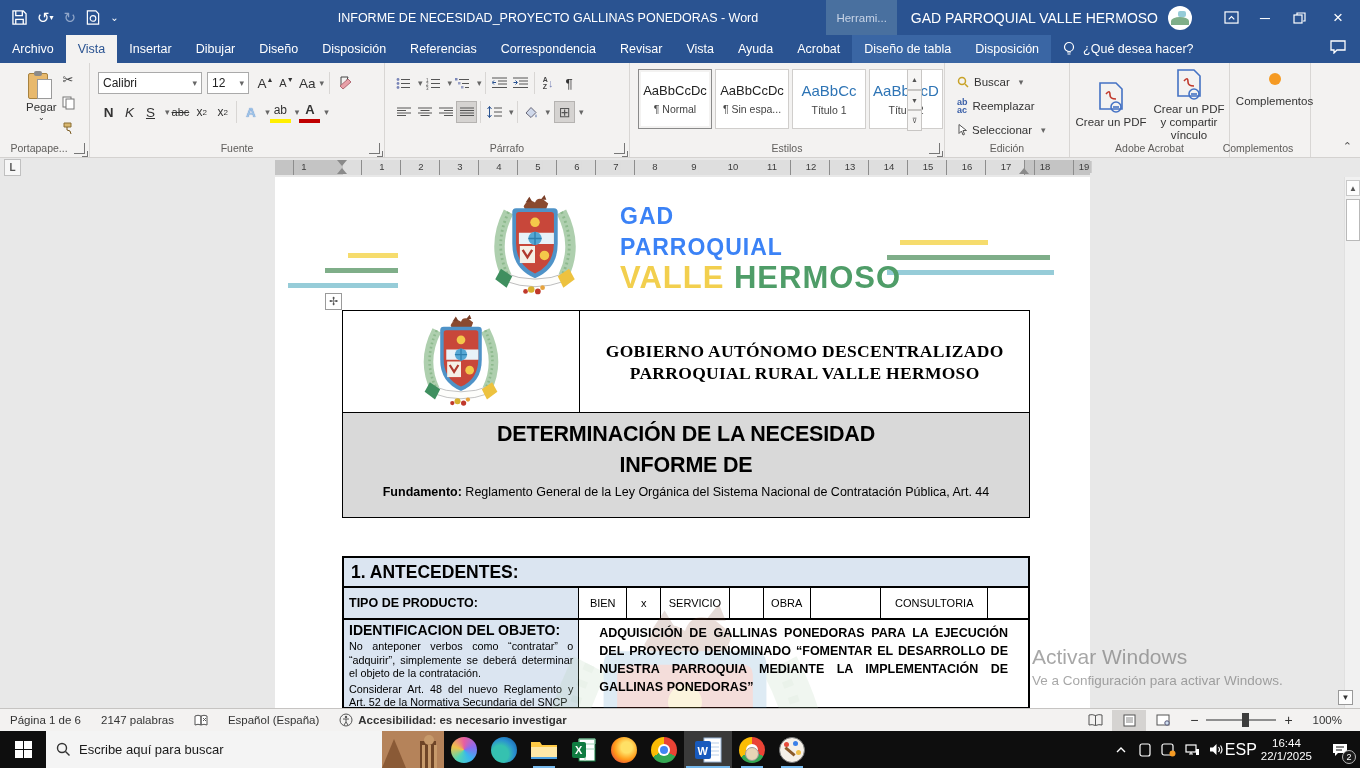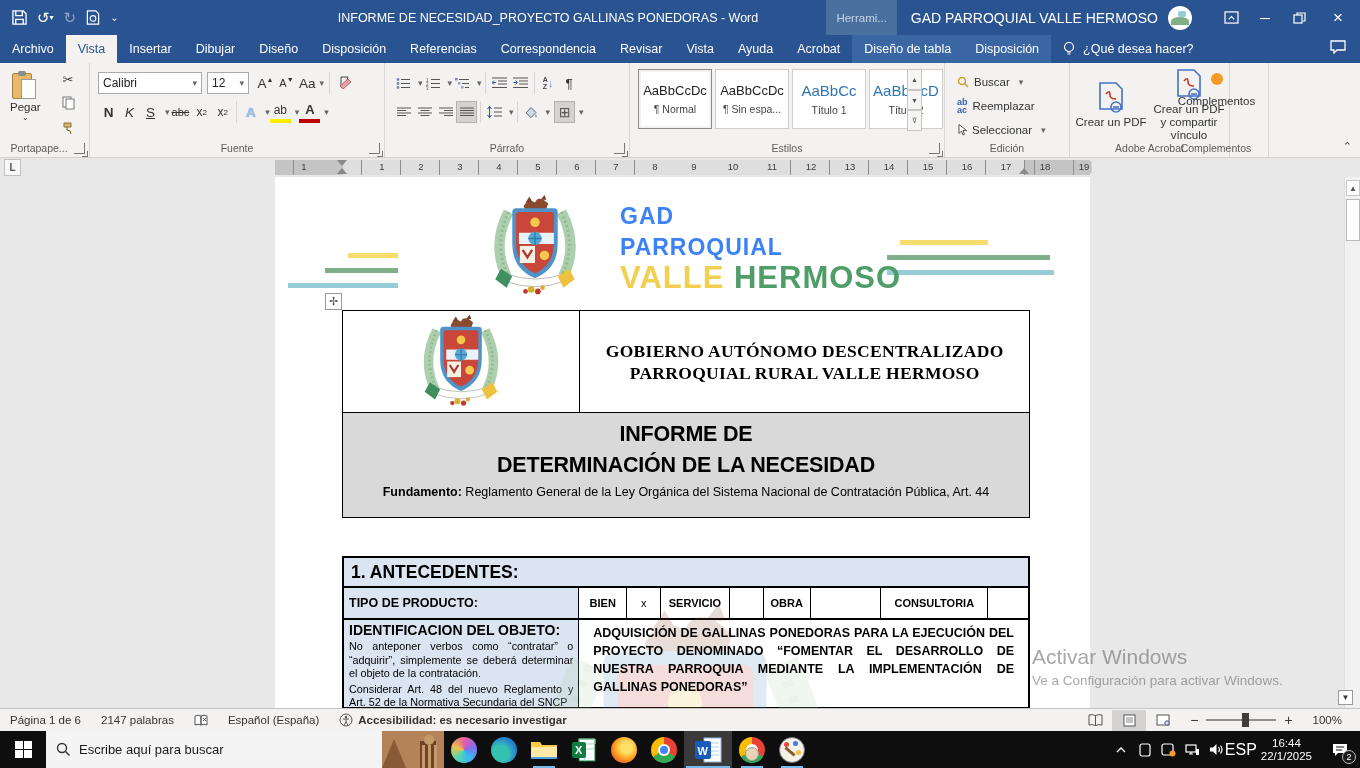--- a/index.html
+++ b/index.html
@@ -27,21 +27,21 @@
   .ctxwrap { display:flex; background:#3a66a4; }
   .helpzone { display:flex; align-items:center; gap:8px; padding:0 12px; }
   .comment-ic { position:absolute; right:14px; top:40px; }
 
   
   .ribbon { position:absolute; left:0; top:63px; width:1360px; height:95px; background:#f3f2f1; border-bottom:1px solid #d4d2d0; }
   .grp { position:absolute; top:0; height:94px; border-right:1px solid #d8d6d4; }
   .grplabel { position:absolute; bottom:3px; width:100%; text-align:center; font-size:10.5px; color:#5f5d5b; }
   .launcher { position:absolute; bottom:3px; right:4px; width:11px; height:11px; border-left:1px solid #777; border-bottom:1px solid #777; transform:rotate(270deg); }
   .launcher:after{content:""; position:absolute; left:-4px; bottom:-4px; width:5px; height:5px; border-left:1px solid #777; border-bottom:1px solid #777;}
-  .bigbtn { display:flex; flex-direction:column; align-items:center; font-size:11.5px; color:#333; }
+  .bigbtn { display:flex; flex-direction:column; align-items:center; font-size:11.5px; color:#333;margin-left:16px; }
   .clip-ic { width:26px; height:30px; position:relative; }
   .clip-ic .board { position:absolute; left:0; top:2px; width:20px; height:26px; background:#e8b96d; border:1px solid #a7823f; border-radius:2px; }
   .clip-ic .clamp { position:absolute; left:6px; top:0; width:8px; height:5px; background:#8a8a8a; border-radius:2px; }
   .clip-ic .page { position:absolute; left:9px; top:8px; width:15px; height:20px; background:#fff; border:1px solid #9a9a9a; }
   .smallic { width:20px; height:20px; display:flex; align-items:center; justify-content:center; font-size:13px; color:#444; }
   .fr { display:flex; align-items:center; }
   .combo { background:#fff; border:1px solid #aaa; height:22px; display:flex; align-items:center; font-size:12px; color:#222; padding:0 4px; justify-content:space-between; }
   .ca { color:#666; font-size:9px; margin-left:4px; }
   .fbtn { height:22px; min-width:21px; display:flex; align-items:center; justify-content:center; font-size:13.5px; color:#333; padding:0 2px; }
   .fbtn.sel { background:#d5d3d1; border:1px solid #b5b3b1; }
@@ -94,26 +94,26 @@
   .dtable { position:absolute; left:67px; width:688px; border:1px solid #000; }
   .row1 { top:133px; height:103px; display:flex; }
   .row1 .c1 { width:238px; border-right:1px solid #000; display:flex; align-items:center; justify-content:center; }
   .row1 .c2 { width:450px; display:flex; flex-direction:column; align-items:center; justify-content:center; font-family:"Liberation Serif","DejaVu Serif",serif; font-weight:bold; font-size:17.5px; line-height:22px; text-align:center; letter-spacing:.3px; }
   .row2 { top:236px; height:105px; background:#d9d9d9; border-top:none; text-align:center; padding-top:6px; }
   .bigtitle { font-weight:bold; font-size:21.5px; line-height:31px; letter-spacing:-.2px; }
   .fund { font-size:12.5px; line-height:18px; padding:2px 6px 0 6px; }
   .secA { top:379px; height:32px; background:#dbe5f1; display:flex; align-items:center; font-weight:bold; font-size:17.5px; padding-left:7px; border:2px solid #000; }
   .secB { top:411px; height:32px; background:#dbe5f1; display:flex; border:2px solid #000; border-top:none; }
   .secB .lbl { width:236px; display:flex; align-items:center; font-weight:bold; font-size:12.5px; padding-left:5px; border-right:1px solid #000; }
-  .secB .opt { display:flex; align-items:center; justify-content:center; font-weight:bold; font-size:11px; background:#fff; border-right:1px solid #000; }
+  .secB .opt { display:flex; align-items:center; justify-content:center; font-weight:normal; font-size:11px; background:#fff; border-right:1px solid #000; }
   .secC { top:443px; height:89px; display:flex; border:2px solid #000; border-top:none; background:#fff; }
   .secC .lcell { width:236px; background:#dbe5f1; border-right:1px solid #000; padding:2px 5px; }
   .secC .lcell .t { font-weight:bold; font-size:14px; line-height:16px; }
   .secC .lcell .n { font-size:10.8px; line-height:13.6px; text-align:justify; margin-top:2px; }
-  .secC .rcell { width:450px; padding:4px 14px; font-weight:bold; font-size:12.5px; line-height:18px; text-align:justify; position:relative; z-index:2; }
+  .secC .rcell { width:450px; padding:4px 20px; font-weight:bold; font-size:12.5px; line-height:18px; text-align:justify; position:relative; z-index:2; }
 
   .wmark-crest { position:absolute; left:230px; top:420px; width:360px; height:380px; opacity:.18; z-index:1; }
 
   .activar { position:absolute; left:1032px; top:468px; color:rgba(95,95,95,.55); z-index:5; }
   .activar .a1 { font-size:21px; }
   .activar .a2 { font-size:13.5px; margin-top:4px; }
 
   .vscroll { position:absolute; right:0; top:0; width:16px; height:531px; background:#f1f1f1; border-left:1px solid #e0e0e0; }
   .sbtn { position:absolute; left:1px; width:14px; height:16px; background:#fdfdfd; border:1px solid #c8c8c8; color:#555; font-size:8px; display:flex; align-items:center; justify-content:center; }
   .sthumb { position:absolute; left:1px; top:22px; width:14px; height:42px; background:#fff; border:1px solid #b9b9b9; }
@@ -496,21 +496,21 @@
               <path d="M10,12 q4,-5 4,1 q0,4 6,4" fill="none" stroke="#c0392b" stroke-width="1.6"></path>
               <circle cx="20" cy="25" r="5" fill="none" stroke="#4472c4" stroke-width="1.6"></circle>
               <path d="M17,25 h6" stroke="#4472c4" stroke-width="1.6"></path>
             </svg>
           <span>Crear un PDF y compartir vínculo</span>
         </div>
       </div>
       <div class="grplabel">Adobe Acrobat</div>
     </div>
 
-    <div class="grp" style="left:1164px;width:105px">
+    <div class="grp" style="left:1206px;width:105px">
       <div class="bigbtn" style="position:absolute;left:0;top:10px;width:105px">
         <span style="width:12px;height:12px;border-radius:50%;background:#f59a23;margin-bottom:10px"></span>
         <span>Complementos</span>
       </div>
       <div class="grplabel">Complementos</div>
     </div>
     <div class="collapse">⌃</div>
   </div>
 
   <div class="rulerrow">
@@ -572,22 +572,22 @@
               <use href="#crest"></use>
             </svg>
           </div>
         <div class="c2">
           <div>GOBIERNO AUTÓNOMO DESCENTRALIZADO</div>
           <div>PARROQUIAL RURAL VALLE HERMOSO</div>
         </div>
       </div>
 
       <div class="dtable row2">
+        <div class="bigtitle">DETERMINACIÓN DE LA NECESIDAD</div>
         <div class="bigtitle">INFORME DE</div>
-        <div class="bigtitle">DETERMINACIÓN DE LA NECESIDAD</div>
         <div class="fund"><b>Fundamento:</b><span> Reglamento General de la Ley Orgánica del Sistema Nacional de Contratación Pública, Art. 44</span></div>
       </div>
 
       <div class="dtable secA">
           <span>1. ANTECEDENTES:</span>
         </div>
 
       <div class="dtable secB">
         <div class="lbl">TIPO DE PRODUCTO:</div>
         <div class="opt" style="width:48px">BIEN</div>

